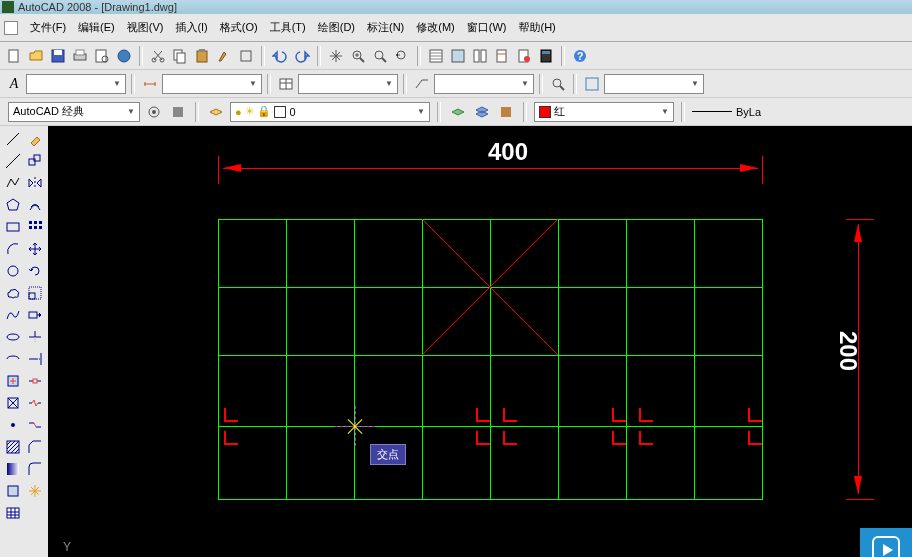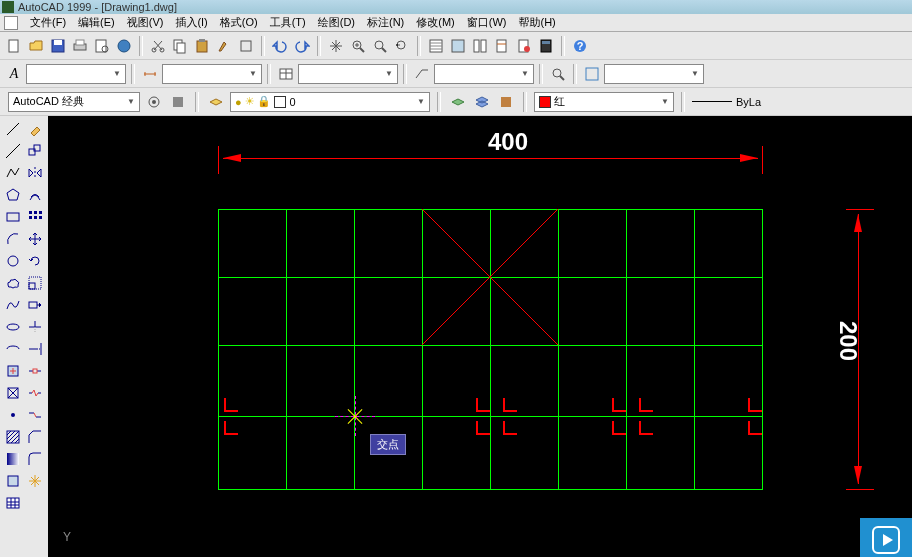--- a/index.html
+++ b/index.html
@@ -2,21 +2,21 @@
 <html><head>
 <meta charset="utf-8">
 <style>
 * { margin: 0; padding: 0; box-sizing: border-box; font-family: "Microsoft YaHei", Arial, sans-serif; font-size: 11px; }
 body { background: #e8e8e8; overflow: hidden; width: 912px; height: 557px; position: relative; }
 
 .titlebar { background: linear-gradient(#b8d8e8, #a0c8d8); height: 14px; display: flex; align-items: center; padding-left: 2px; }
 .titlebar .app-icon { width: 12px; height: 12px; background: #2a5a2a; margin-right: 4px; }
 .titlebar-text { color: #333; font-size: 11px; }
 
-.menubar { background: #e8e8e8; height: 18px; display: flex; align-items: center; padding-left: 4px; border-bottom: 1px solid #aaa; }
+.menubar { background: #e8e8e8; height: 28px; display: flex; align-items: center; padding-left: 4px; border-bottom: 1px solid #aaa; }
 .menubar .doc-icon { width: 14px; height: 14px; background: #fff; border: 1px solid #888; margin-right: 6px; }
 .menu-item { padding: 2px 6px; color: #000; cursor: pointer; }
 
 .toolbar-row { background: #e8e8e8; height: 28px; display: flex; align-items: center; padding: 2px 4px; border-bottom: 1px solid #ccc; gap: 2px; }
 .divider { width: 4px; height: 20px; border-left: 1px solid #aaa; border-right: 1px solid #fff; margin: 0 3px; }
 .tb-btn { width: 20px; height: 20px; border: 1px solid transparent; display: flex; align-items: center; justify-content: center; cursor: pointer; }
 .tb-btn svg { width: 16px; height: 16px; }
 
 .toolbar3 { display: flex; align-items: center; gap: 4px; padding: 4px 8px; background: #e8e8e8; border-bottom: 1px solid #ccc; height: 28px; }
 .combo { border: 1px solid #888; background: #fff; height: 20px; display: flex; align-items: center; padding: 0 4px; }
@@ -55,21 +55,21 @@
 .watermark .play { width: 28px; height: 28px; border: 2px solid #fff; border-radius: 6px; display: flex; align-items: center; justify-content: center; }
 .watermark .play::after { content:''; border-left: 10px solid #fff; border-top: 6px solid transparent; border-bottom: 6px solid transparent; margin-left: 3px; }
 .watermark .txt { font-size: 16px; font-weight: bold; }
 .watermark .url { font-size: 9px; letter-spacing: 0.5px; }
 </style>
 </head>
 <body>
 
 <div class="titlebar">
   <div class="app-icon"></div>
-  <span class="titlebar-text">AutoCAD 1999 - [Drawing1.dwg]</span>
+  <span class="titlebar-text">AutoCAD 2008 - [Drawing1.dwg]</span>
 </div>
 
 <div class="menubar">
   <div class="doc-icon"></div>
   <span class="menu-item">文件(F)</span>
   <span class="menu-item">编辑(E)</span>
   <span class="menu-item">视图(V)</span>
   <span class="menu-item">插入(I)</span>
   <span class="menu-item">格式(O)</span>
   <span class="menu-item">工具(T)</span>

